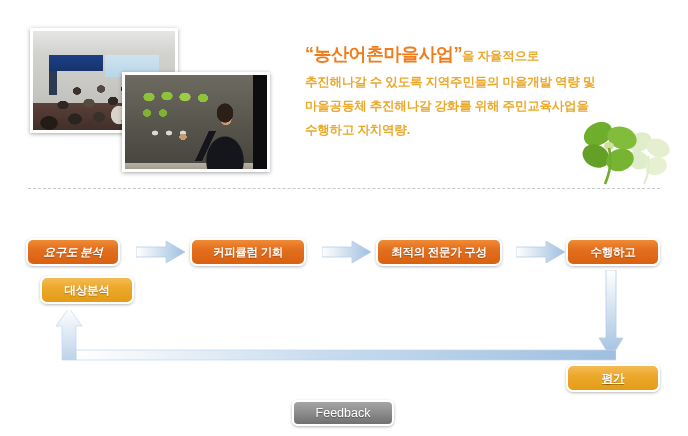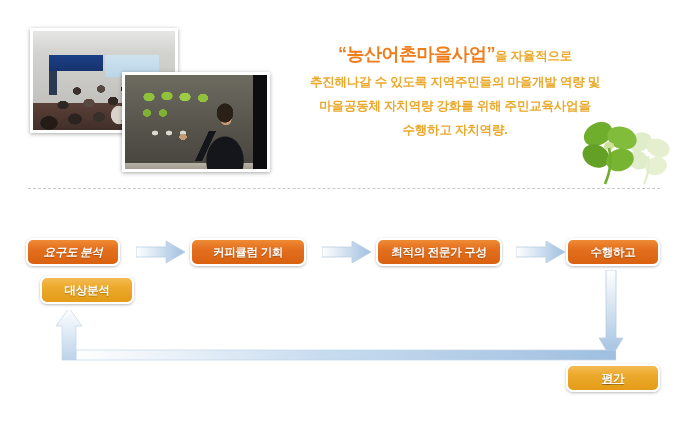--- a/index.html
+++ b/index.html
@@ -9,21 +9,20 @@
   }
   body {
     font-family: "Liberation Sans", "DejaVu Sans", sans-serif;
   }
   #page {
     position: relative;
     width: 688px;
     height: 436px;
     background: #ffffff;
     overflow: hidden;
-    text-align: center;
   }
 
   
   .photo {
     position: absolute;
     border: 3px solid #ffffff;
     box-shadow: 0 1px 4px rgba(0,0,0,0.35);
     overflow: hidden;
     box-sizing: border-box;
   }
@@ -187,21 +186,21 @@
 <div id="page">
 
   <div id="photo-lecture" class="photo"></div>
   <div id="photo-speaker" class="photo"></div>
 
   <div id="headline">
     <div class="ln ln1">
       <span class="title-quote">“농산어촌마을사업”</span><span class="title-tail">을 자율적으로</span>
     </div>
     <div class="ln">추진해나갈 수 있도록 지역주민들의 마을개발 역량 및</div>
-    <div class="ln">마을공동체 자치역량 강화를 위해 주민교육사업을</div>
+    <div class="ln">마을공동체 추진해나갈 강화를 위해 주민교육사업을</div>
     <div class="ln">수행하고 자치역량.</div>
   </div>
 
   <svg id="clover" viewBox="0 0 105 72">
     <g opacity="0.35" transform="translate(46,16)">
       <ellipse cx="16" cy="8" rx="12" ry="9" fill="#a9cc6a" transform="rotate(-25 16 8)"></ellipse>
       <ellipse cx="34" cy="14" rx="12" ry="9" fill="#b7d478" transform="rotate(20 34 14)"></ellipse>
       <ellipse cx="14" cy="26" rx="11" ry="9" fill="#a9cc6a" transform="rotate(25 14 26)"></ellipse>
       <ellipse cx="32" cy="32" rx="11" ry="9" fill="#bcd881" transform="rotate(-15 32 32)"></ellipse>
       <path d="M24 22 C26 34, 24 42, 20 50" stroke="#a9cc6a" stroke-width="2.2" fill="none"></path>
@@ -270,14 +269,17 @@
   <div id="box-exp" class="fbox orange">
       <span>최적의 전문가 구성</span>
     </div>
   <div id="box-edu" class="fbox orange">
       <span>수행하고</span>
     </div>
   <div id="box-eval" class="fbox yellow">
       <span>평가</span>
     </div>
 
+  <div id="feedback">
+      <span>Feedback</span>
+    </div>
 
 </div>
 
 </body></html>

